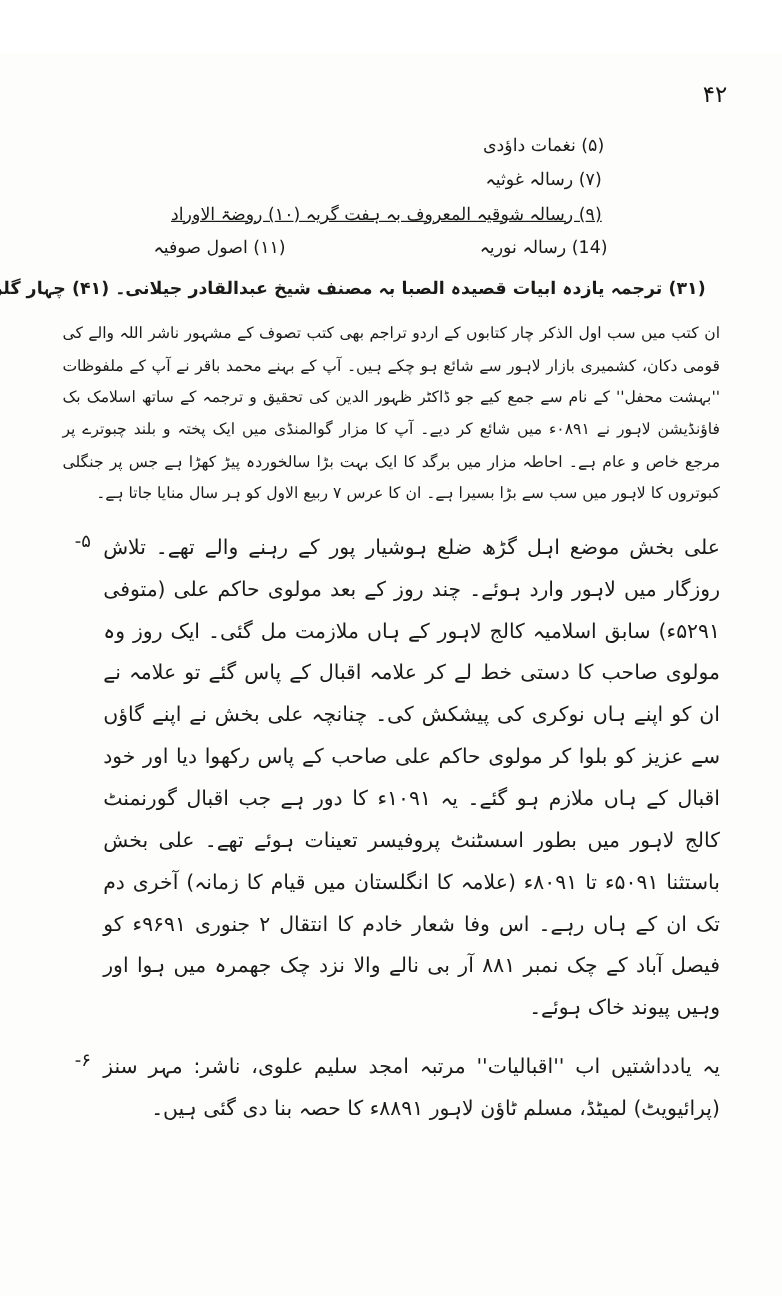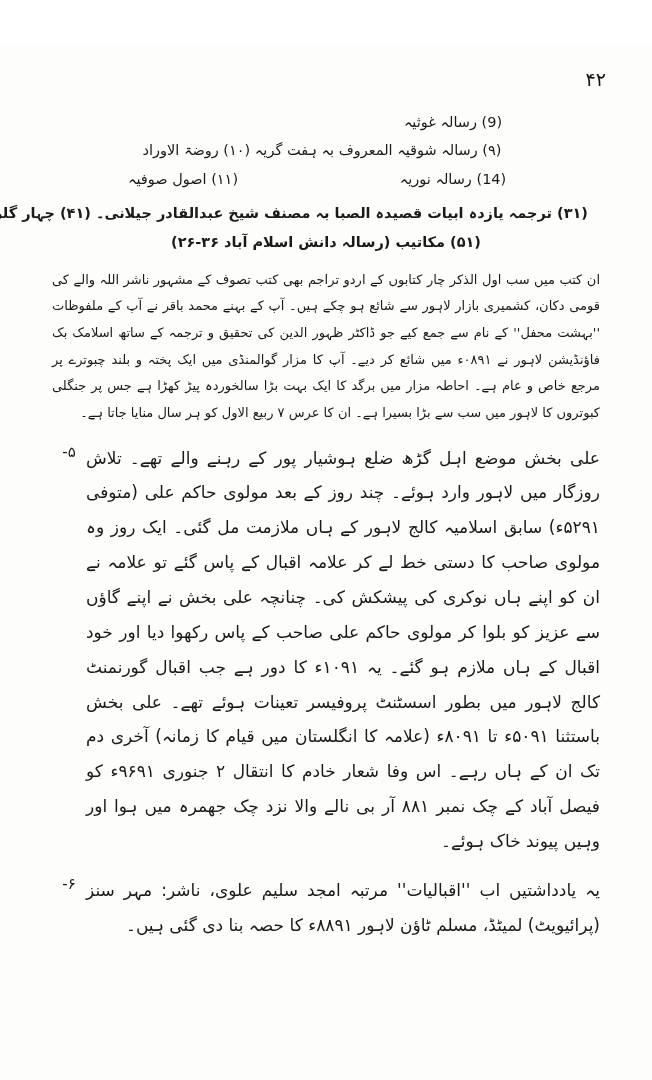--- a/index.html
+++ b/index.html
@@ -51,20 +51,21 @@
     white-space: nowrap;
   }
   .title-cell {
     flex: 0 0 50%;
     text-align: center;
     padding: 0 2px;
   }
   .title-cell.wide {
     flex: 0 0 100%;
     text-align: center;
+    text-decoration: underline;
   }
   .title-row.single {
     justify-content: center;
   }
   .full-line {
     direction: rtl;
     text-align: center;
     font-size: 14.5px;
     line-height: 2.0;
     margin: 0 18px;
@@ -103,35 +104,35 @@
 </style>
 </head>
 <body>
 
 <div class="page">
 
   <div class="page-number urdu">۲۴</div>
 
   <div class="title-list">
     <div class="title-row">
+      <div class="title-cell">(۵) نغمات داؤدی</div>
     </div>
     <div class="title-row">
-      <div class="title-cell">(9) رسالہ غوثیہ</div>
+      <div class="title-cell">(۷) رسالہ غوثیہ</div>
     </div>
     <div class="title-row single">
       <div class="title-cell wide">(۹) رسالہ شوقیہ المعروف بہ ہفت گریہ (۱۰) روضۃ الاوراد</div>
     </div>
     <div class="title-row">
       <div class="title-cell">(14) رسالہ نوریہ</div>
       <div class="title-cell">(۱۱) اصول صوفیہ</div>
     </div>
   </div>
 
   <div class="full-line urdu">(۱۳) ترجمہ یازدہ ابیات قصیدہ الصبا بہ مصنف شیخ عبدالقادر جیلانی۔ (۱۴) چہار گلزار قادری</div>
-  <div class="full-line urdu">(۱۵) مکاتیب (رسالہ دانش اسلام آباد ۶۳-۶۲)</div>
 
   <div class="para urdu">ان کتب میں سب اول الذکر چار کتابوں کے اردو تراجم بھی کتب تصوف کے مشہور ناشر اللہ والے کی قومی دکان، کشمیری بازار لاہور سے شائع ہو چکے ہیں۔ آپ کے بہنے محمد باقر نے آپ کے ملفوظات ''بہشت محفل'' کے نام سے جمع کیے جو ڈاکٹر ظہور الدین کی تحقیق و ترجمہ کے ساتھ اسلامک بک فاؤنڈیشن لاہور نے ۱۹۸۰ء میں شائع کر دیے۔ آپ کا مزار گوالمنڈی میں ایک پختہ و بلند چبوترے پر مرجع خاص و عام ہے۔ احاطہ مزار میں برگد کا ایک بہت بڑا سالخوردہ پیڑ کھڑا ہے جس پر جنگلی کبوتروں کا لاہور میں سب سے بڑا بسیرا ہے۔ ان کا عرس ۷ ربیع الاول کو ہر سال منایا جاتا ہے۔</div>
 
   <div class="numbered">
     <div class="num-body urdu">علی بخش موضع اہل گڑھ ضلع ہوشیار پور کے رہنے والے تھے۔ تلاش روزگار میں لاہور وارد ہوئے۔ چند روز کے بعد مولوی حاکم علی (متوفی ۱۹۲۵ء) سابق اسلامیہ کالج لاہور کے ہاں ملازمت مل گئی۔ ایک روز وہ مولوی صاحب کا دستی خط لے کر علامہ اقبال کے پاس گئے تو علامہ نے ان کو اپنے ہاں نوکری کی پیشکش کی۔ چنانچہ علی بخش نے اپنے گاؤں سے عزیز کو بلوا کر مولوی حاکم علی صاحب کے پاس رکھوا دیا اور خود اقبال کے ہاں ملازم ہو گئے۔ یہ ۱۹۰۱ء کا دور ہے جب اقبال گورنمنٹ کالج لاہور میں بطور اسسٹنٹ پروفیسر تعینات ہوئے تھے۔ علی بخش باستثنا ۱۹۰۵ء تا ۱۹۰۸ء (علامہ کا انگلستان میں قیام کا زمانہ) آخری دم تک ان کے ہاں رہے۔ اس وفا شعار خادم کا انتقال ۲ جنوری ۱۹۶۹ء کو فیصل آباد کے چک نمبر ۱۸۸ آر بی نالے والا نزد چک جھمرہ میں ہوا اور وہیں پیوند خاک ہوئے۔</div>
     <div class="num-marker urdu">۵-</div>
   </div>
 
   <div class="numbered">
     <div class="num-body urdu">یہ یادداشتیں اب ''اقبالیات'' مرتبہ امجد سلیم علوی، ناشر: مہر سنز (پرائیویٹ) لمیٹڈ، مسلم ٹاؤن لاہور ۱۹۸۸ء کا حصہ بنا دی گئی ہیں۔</div>

